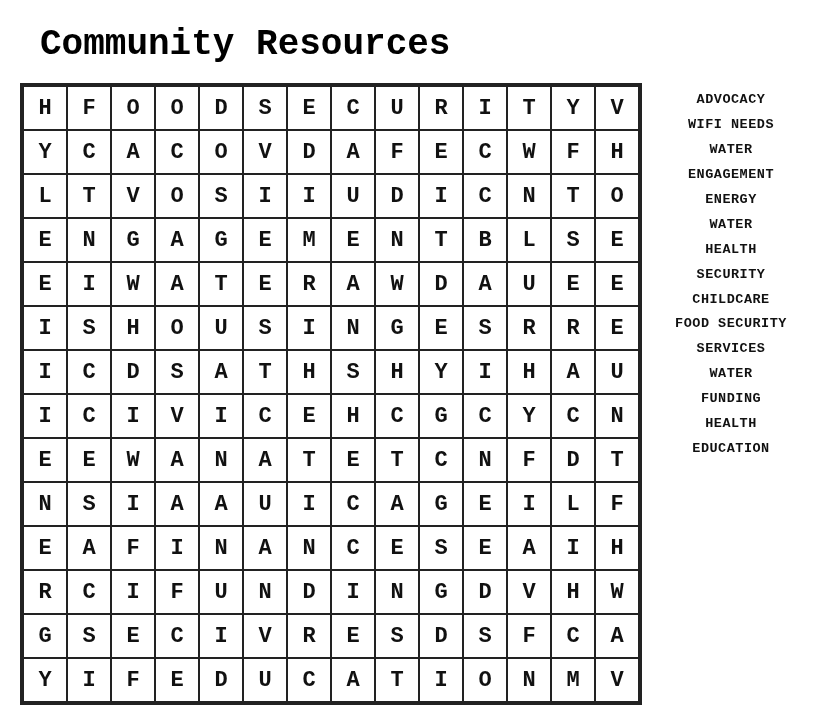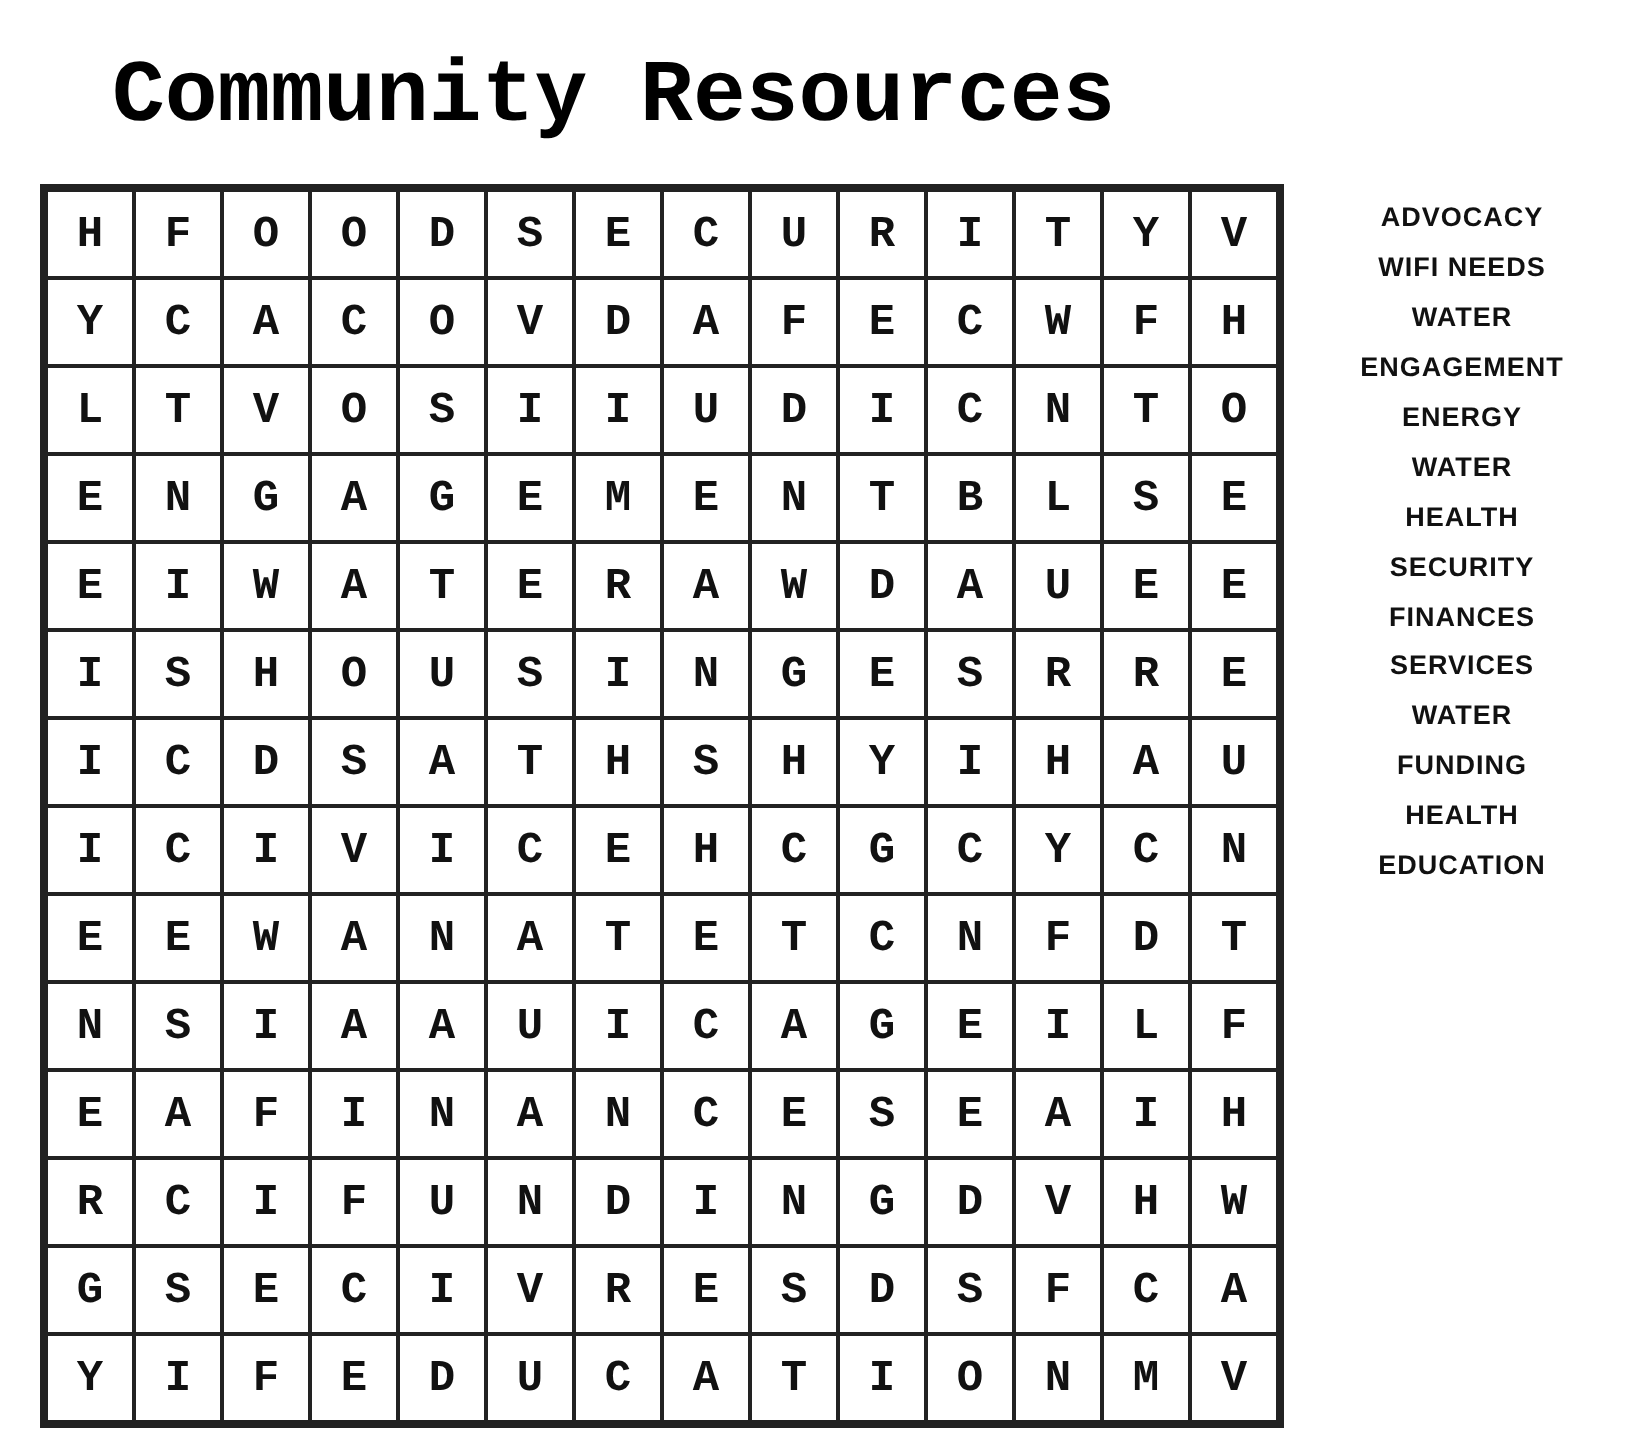--- a/index.html
+++ b/index.html
@@ -7,25 +7,25 @@
       background: #fff;
       font-family: 'Courier New', Courier, monospace;
       display: flex;
       flex-direction: column;
       align-items: center;
       padding: 24px 20px 16px 20px;
       min-height: 720px;
       width: 820px;
     }
     #page-title {
-      font-size: 44px;
+      font-size: 36px;
       font-weight: 900;
       font-family: 'Courier New', Courier, monospace;
       align-self: flex-start;
-      margin-left: 36px;
+      margin-left: 20px;
       margin-bottom: 18px;
       letter-spacing: 0px;
     }
     .main-layout {
       display: flex;
       flex-direction: row;
       align-items: flex-start;
       gap: 24px;
       width: 100%;
     }
@@ -57,21 +57,21 @@
     }
     .word-list {
       display: flex;
       flex-direction: column;
       align-items: center;
       gap: 2px;
       min-width: 130px;
       padding-top: 6px;
     }
     .word-item {
-      font-family: Liberation Sans, sans-serif;
+      font-family: Liberation Mono, monospace;
       font-size: 13.5px;
       font-weight: 700;
       color: #111;
       letter-spacing: 0.5px;
       text-align: center;
       line-height: 1.7;
     }
     .footer-text {
       margin-top: 14px;
       font-family: 'Courier New', Courier, monospace;
@@ -288,21 +288,22 @@
   </div>
   <div class="word-list" id="word-list">
   <div class="word-item">ADVOCACY</div>
       <div class="word-item">WIFI NEEDS</div>
       <div class="word-item">WATER</div>
       <div class="word-item">ENGAGEMENT</div>
       <div class="word-item">ENERGY</div>
       <div class="word-item">WATER</div>
       <div class="word-item">HEALTH</div>
       <div class="word-item">SECURITY</div>
-      <div class="word-item">FINANCES</div>
+      <div class="word-item">CHILDCARE</div>
+      <div class="word-item">FOOD SECURITY</div>
       <div class="word-item">SERVICES</div>
       <div class="word-item">WATER</div>
       <div class="word-item">FUNDING</div>
       <div class="word-item">HEALTH</div>
       <div class="word-item">EDUCATION</div>
     </div>
 </div>
 
 <div class="footer-text">Play this puzzle online at : https://thewordsearch.com/puzzle/2071268/</div>
 

